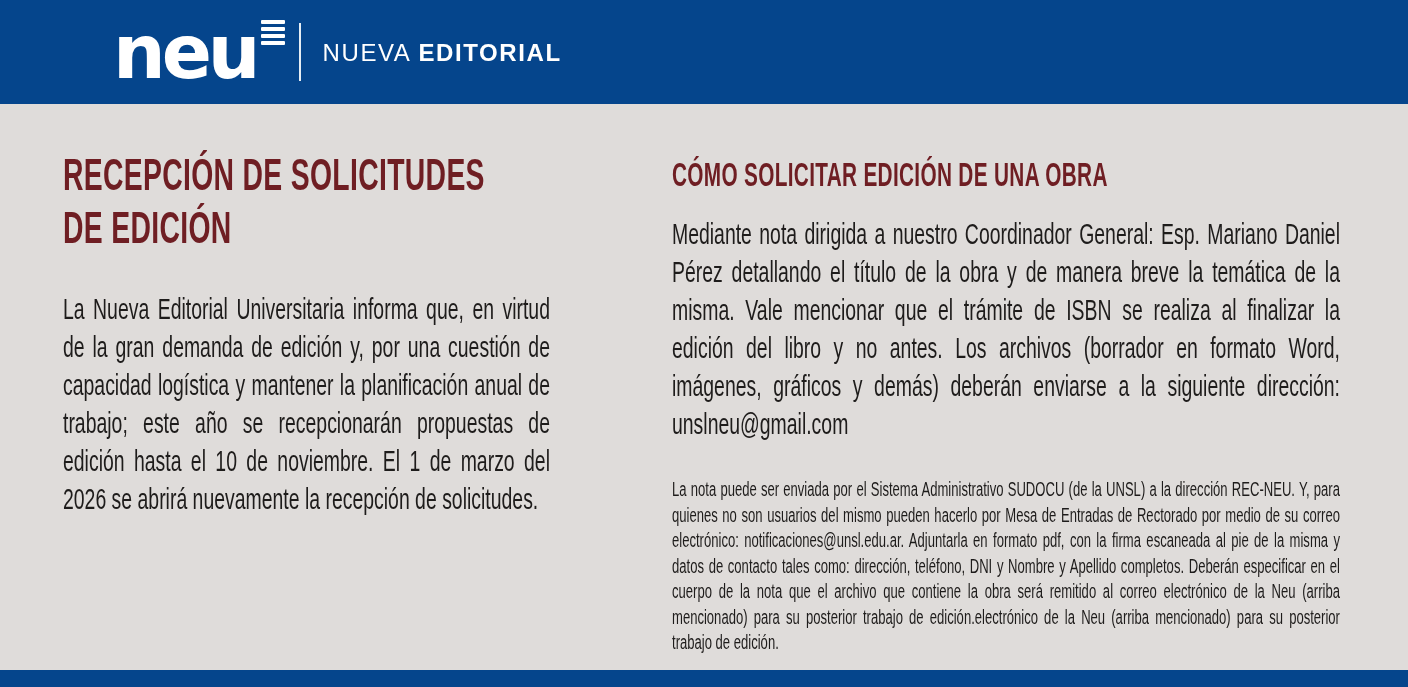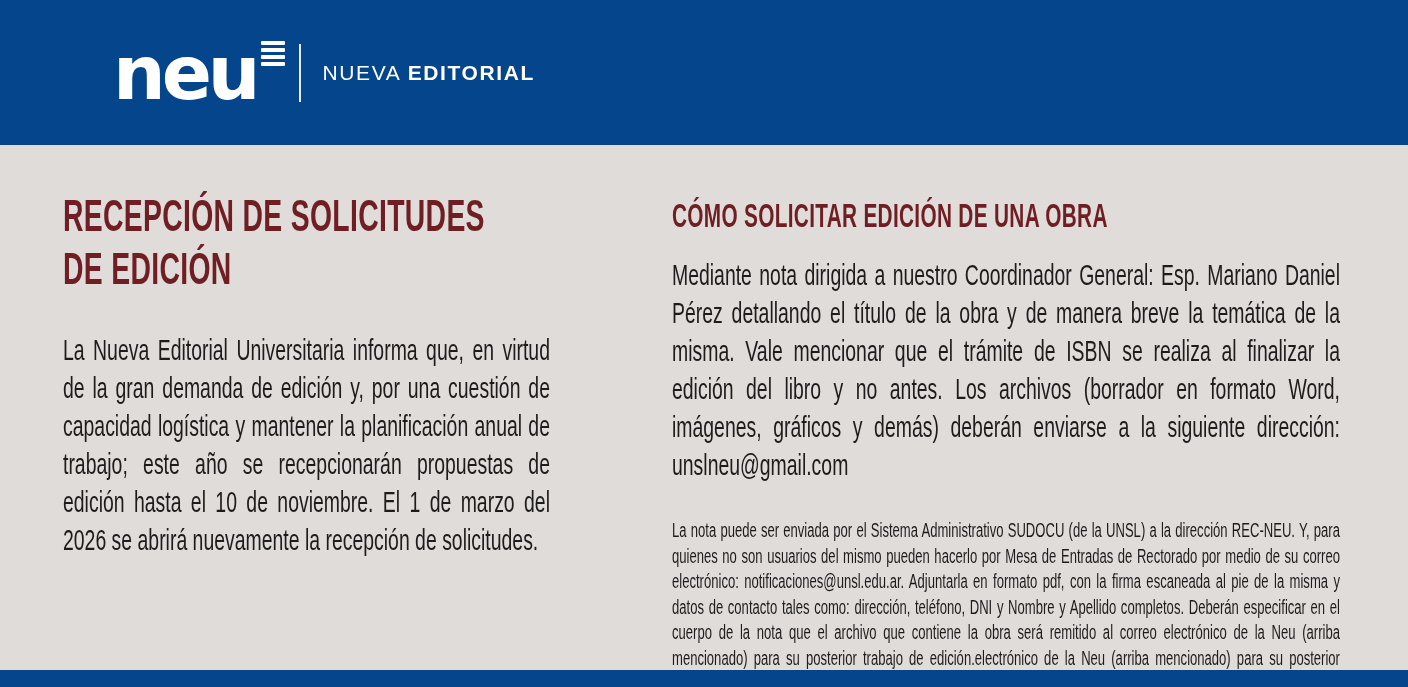--- a/index.html
+++ b/index.html
@@ -6,21 +6,21 @@
   html, body { width: 1408px; height: 687px; }
   body {
     font-family: "Liberation Sans", sans-serif;
     background: #DFDCDA;
     overflow: hidden;
   }
   .page { position: relative; width: 1408px; height: 687px; background: #DFDCDA; }
 
   
   .topbar {
-    height: 145px;
+    height: 104px;
     background: #05458C;
     display: flex;
     align-items: center;
     padding-left: 113px;
   }
   .logo-lockup { display: flex; align-items: center; }
   .logo-word-wrap { position: relative; padding-right: 30px; }
   .logo-word {
     color: #ffffff;
     font-family: "DejaVu Sans", sans-serif;
@@ -43,21 +43,21 @@
     border-radius: 1px;
   }
   .divider {
     width: 2px;
     height: 58px;
     background: rgba(255,255,255,0.9);
     margin: 0 22px 0 12px;
   }
   .brand {
     color: #ffffff;
-    font-size: 21px;
+    font-size: 24px;
     line-height: 25px;
     letter-spacing: 1.6px;
   }
   .brand .bold { font-weight: 700; }
 
   
   .main {
     display: flex;
     padding: 44px 0 0 63px;
   }

